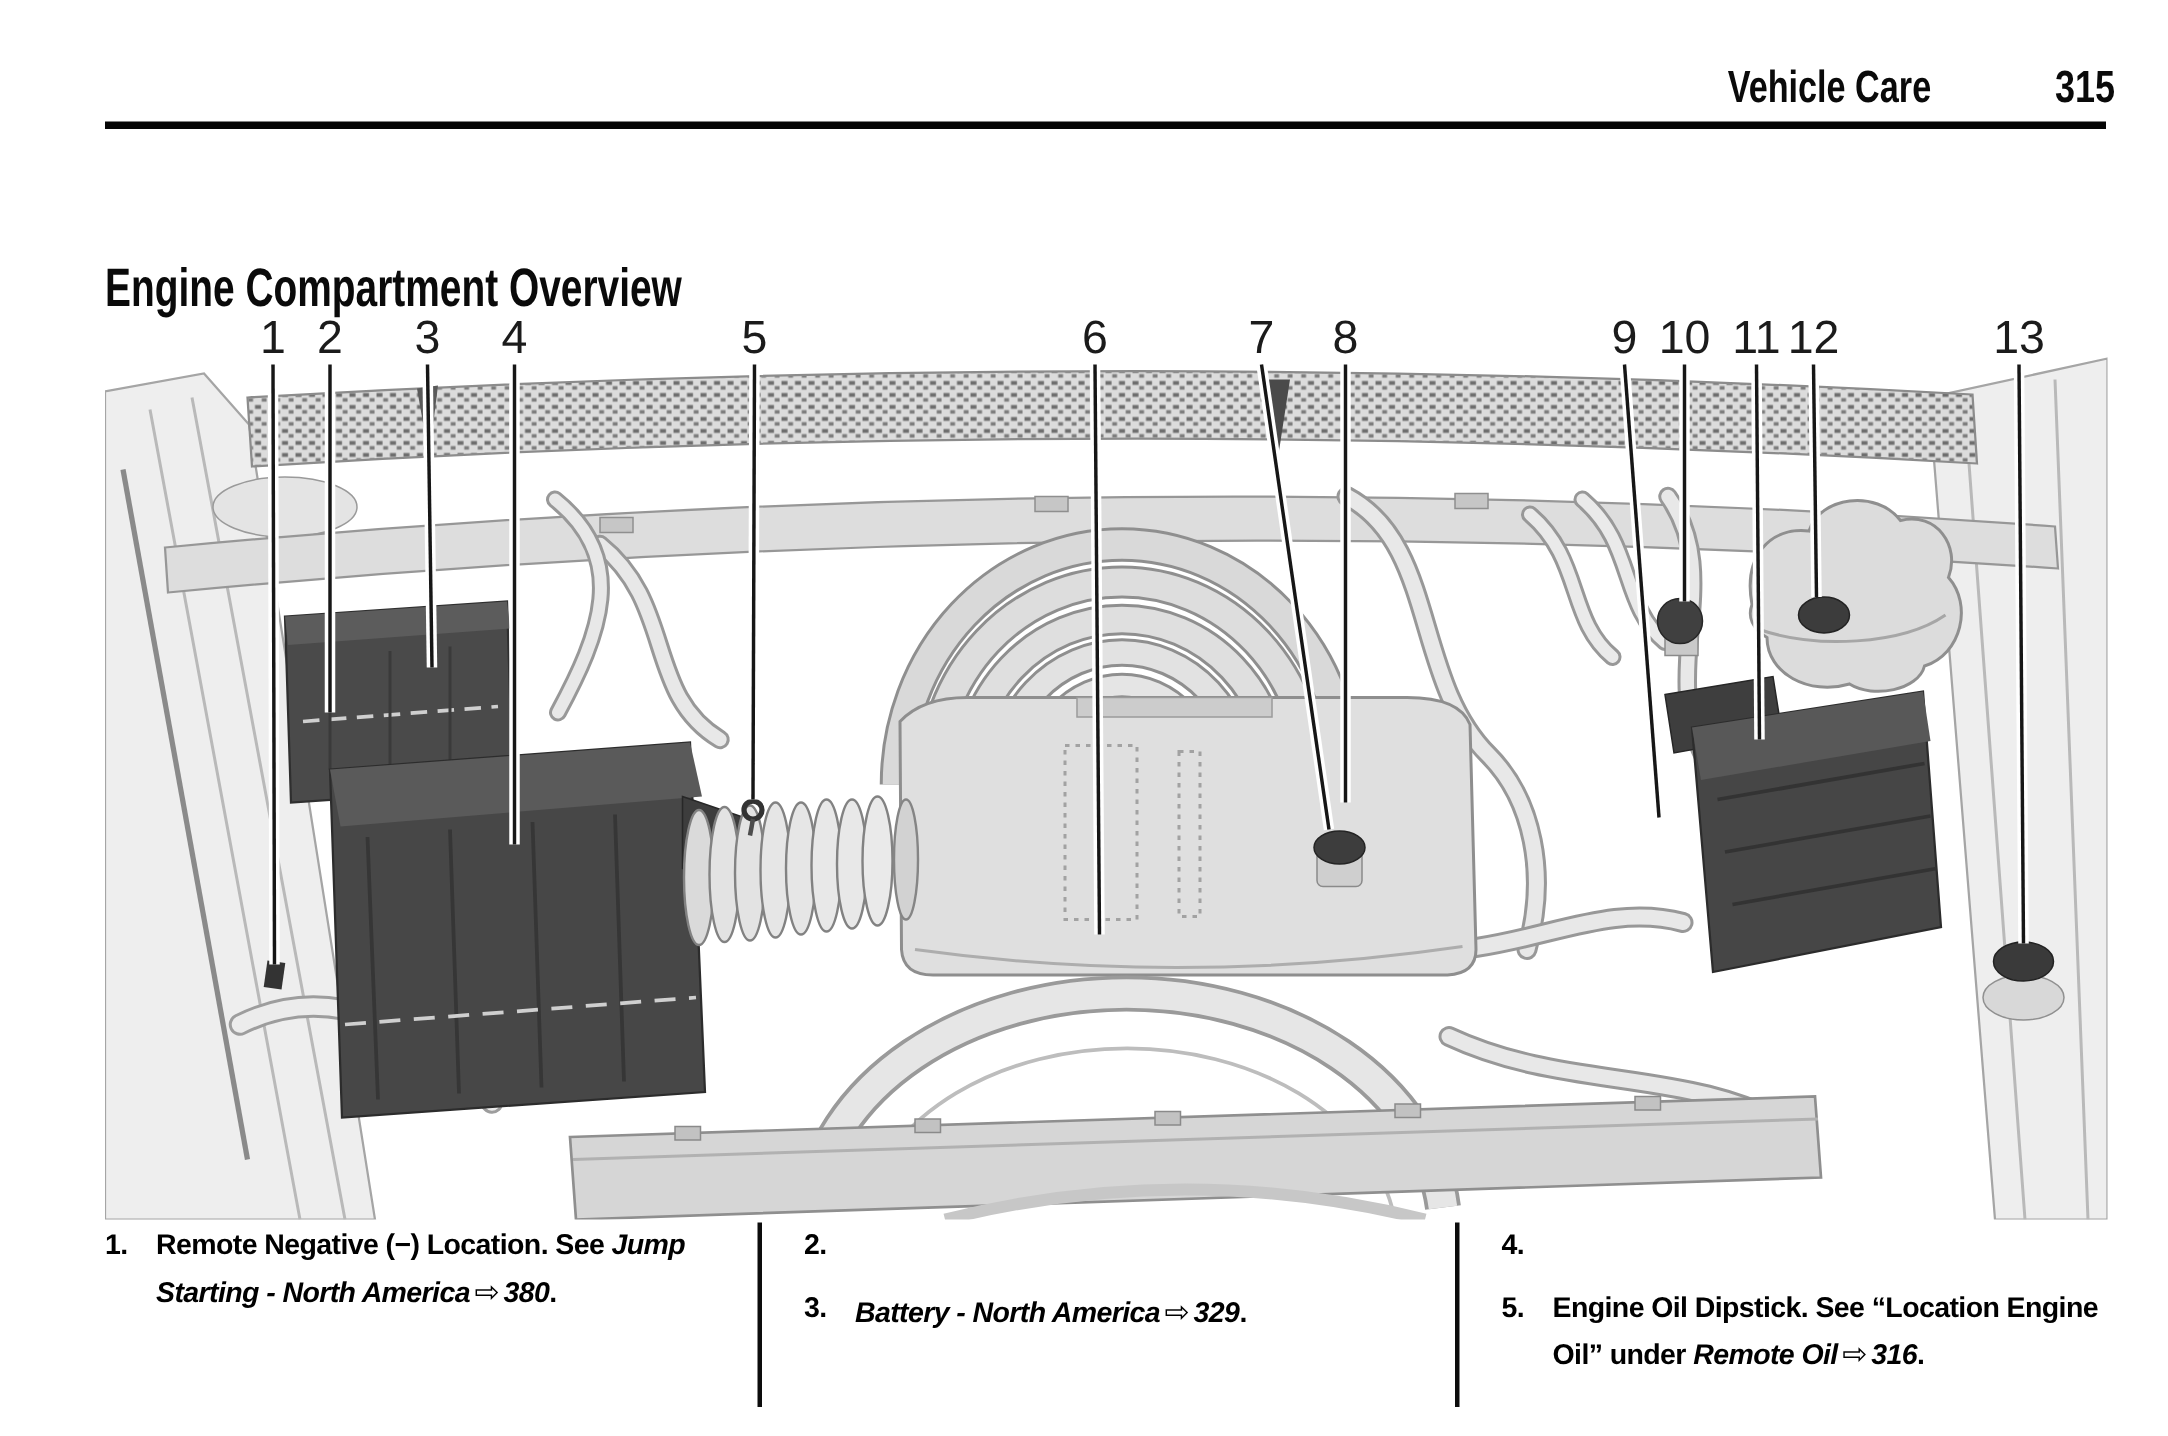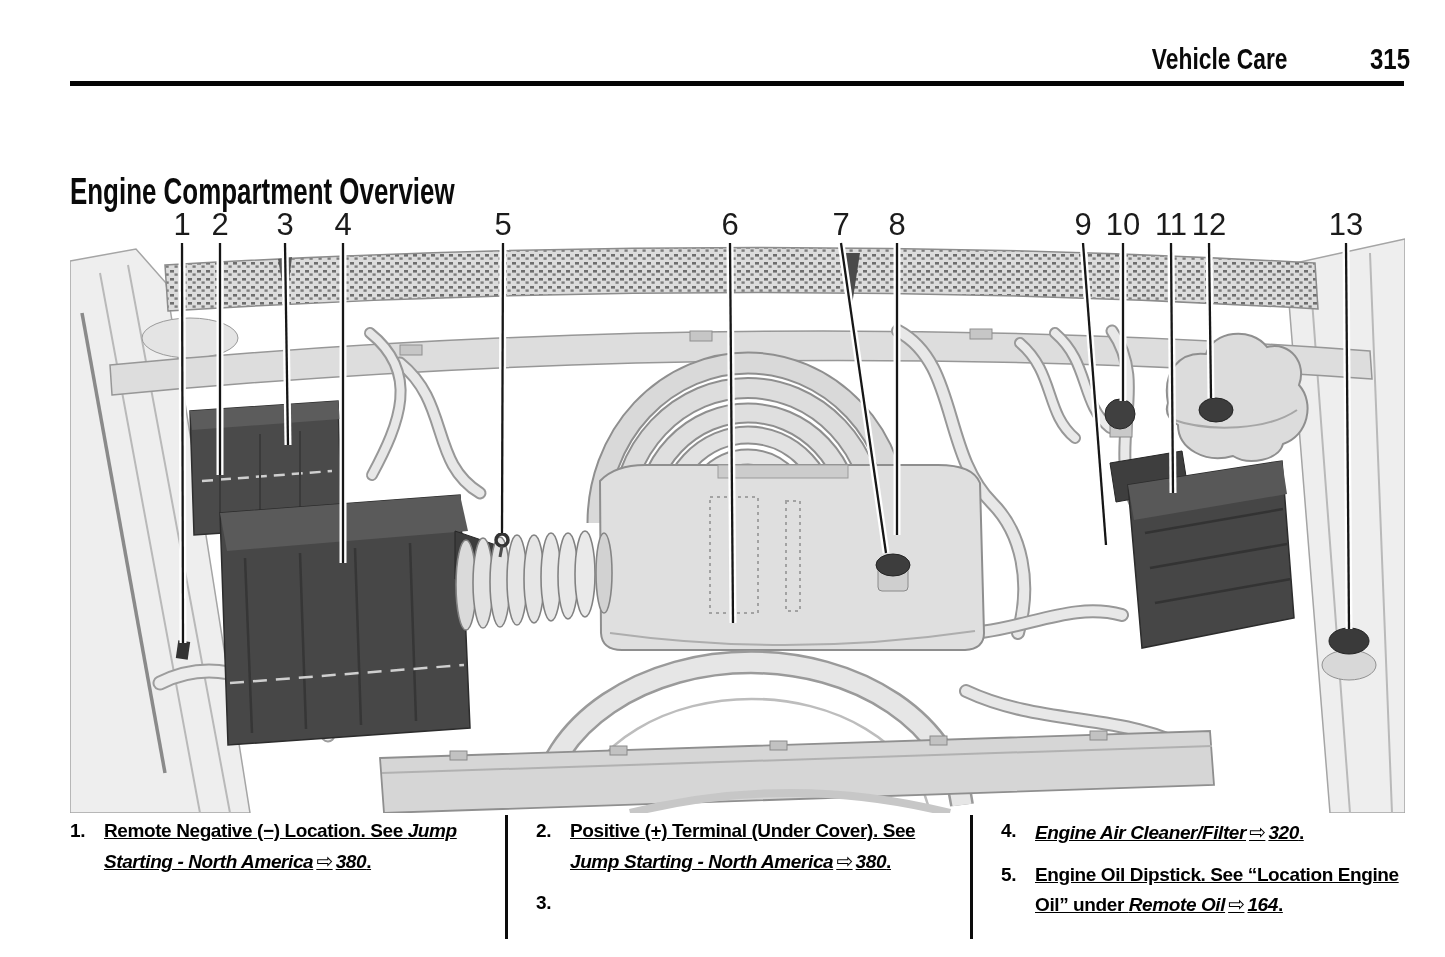--- a/index.html
+++ b/index.html
@@ -21,21 +21,21 @@
   .diagram{position:absolute;top:213px;left:70px;width:1335px;height:600px;}
   .callout-num{font-size:31px;fill:#1b1b1b;font-family:"Liberation Sans","DejaVu Sans",sans-serif;}
 
   
   .legend{position:absolute;top:815px;left:70px;width:1335px;display:grid;
           grid-template-columns:435px 465px 435px;}
   .legend-col{padding:2px 6px 6px 0;}
   .legend-col.divided{border-left:3px solid #0c0c0c;padding-left:28px;}
   .legend-item{display:flex;gap:8px;margin-bottom:13px;}
   .legend-num{flex:0 0 26px;font-size:19px;font-weight:bold;letter-spacing:-.4px;line-height:1.5;}
-  .legend-text{margin:0;font-size:19px;font-weight:bold;letter-spacing:-.4px;line-height:1.5;max-width:378px;text-decoration:underline;}
+  .legend-text{margin:0;font-size:19px;font-weight:bold;letter-spacing:-.4px;line-height:1.5;max-width:378px;}
   .legend-text i{font-style:italic;}
   .xref-arrow{font-family:"DejaVu Sans",sans-serif;font-weight:normal;font-size:20px;padding:0 3px;}
 </style>
 </head>
 <body>
 
 <div class="hdr-section">Vehicle Care</div>
 <div class="hdr-page">315</div>
 <div class="hdr-rule"></div>
 
@@ -248,29 +248,28 @@
 <div class="legend">
   <div class="legend-col">
       <div class="legend-item">
         <span class="legend-num">1.</span>
         <p class="legend-text"><span>Remote Negative (−) Location. See </span><i>Jump Starting - North America</i><span class="xref-arrow">⇨</span><i>380</i><span>.</span></p>
       </div>
     </div>
   <div class="legend-col divided">
       <div class="legend-item">
         <span class="legend-num">2.</span>
-        <p class="legend-text"><span>Positive (+) Terminal (Under Cover). See </span><i>Jump Starting - North America</i><span class="xref-arrow">⇨</span><i>380</i><span>.</span></p>
       </div>
       <div class="legend-item">
         <span class="legend-num">3.</span>
+        <p class="legend-text"><i>Battery - North America</i><span class="xref-arrow">⇨</span><i>329</i><span>.</span></p>
       </div>
     </div>
   <div class="legend-col divided">
       <div class="legend-item">
         <span class="legend-num">4.</span>
-        <p class="legend-text"><i>Engine Air Cleaner/Filter</i><span class="xref-arrow">⇨</span><i>320</i><span>.</span></p>
       </div>
       <div class="legend-item">
         <span class="legend-num">5.</span>
-        <p class="legend-text"><span>Engine Oil Dipstick. See “Location Engine Oil” under </span><i>Remote Oil</i><span class="xref-arrow">⇨</span><i>164</i><span>.</span></p>
+        <p class="legend-text"><span>Engine Oil Dipstick. See “Location Engine Oil” under </span><i>Remote Oil</i><span class="xref-arrow">⇨</span><i>316</i><span>.</span></p>
       </div>
     </div>
 </div>
 
 </body></html>

